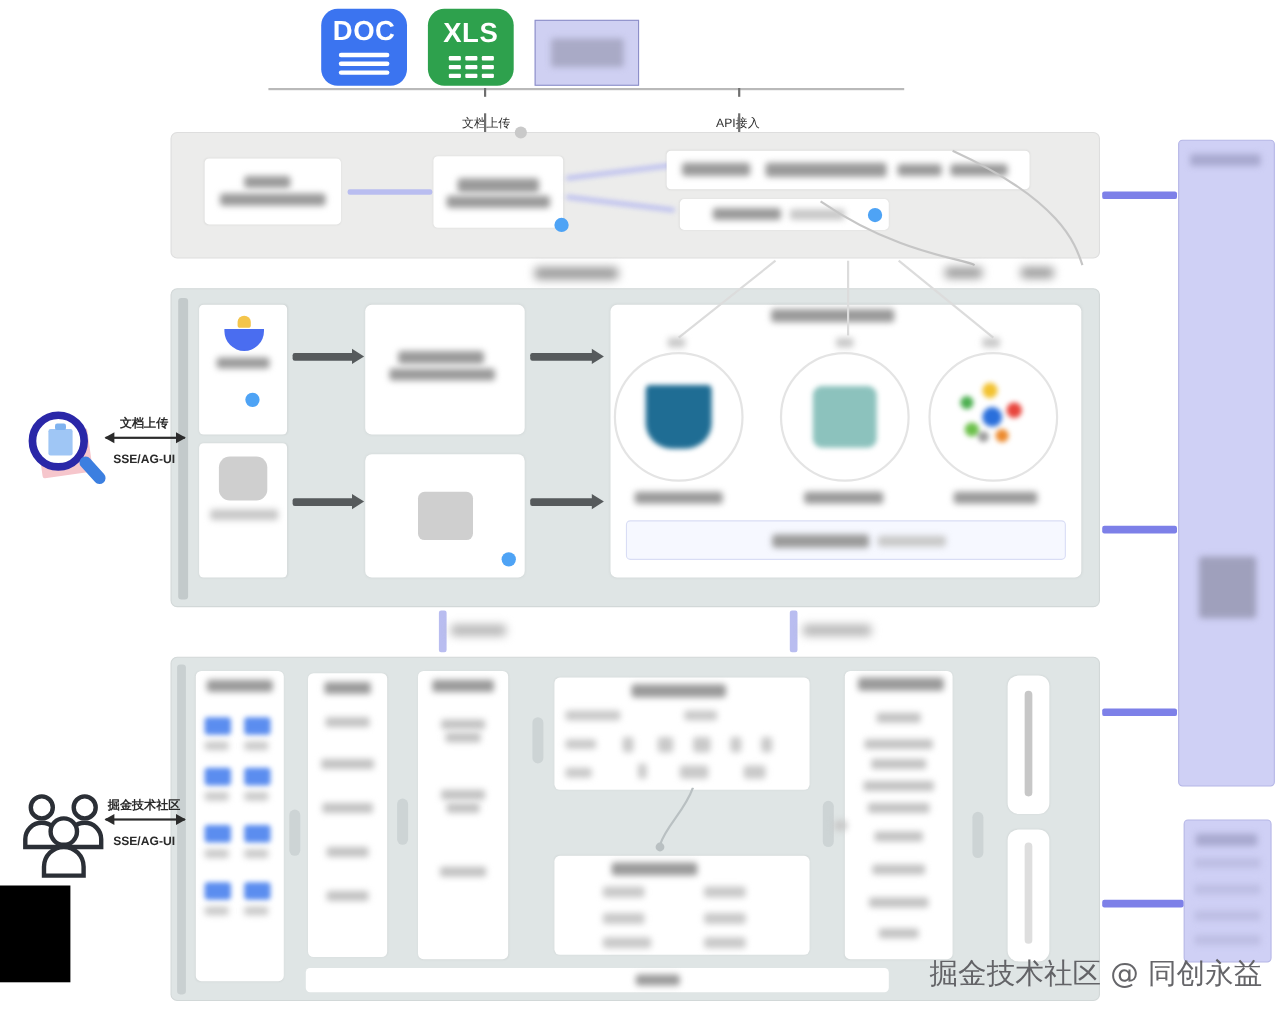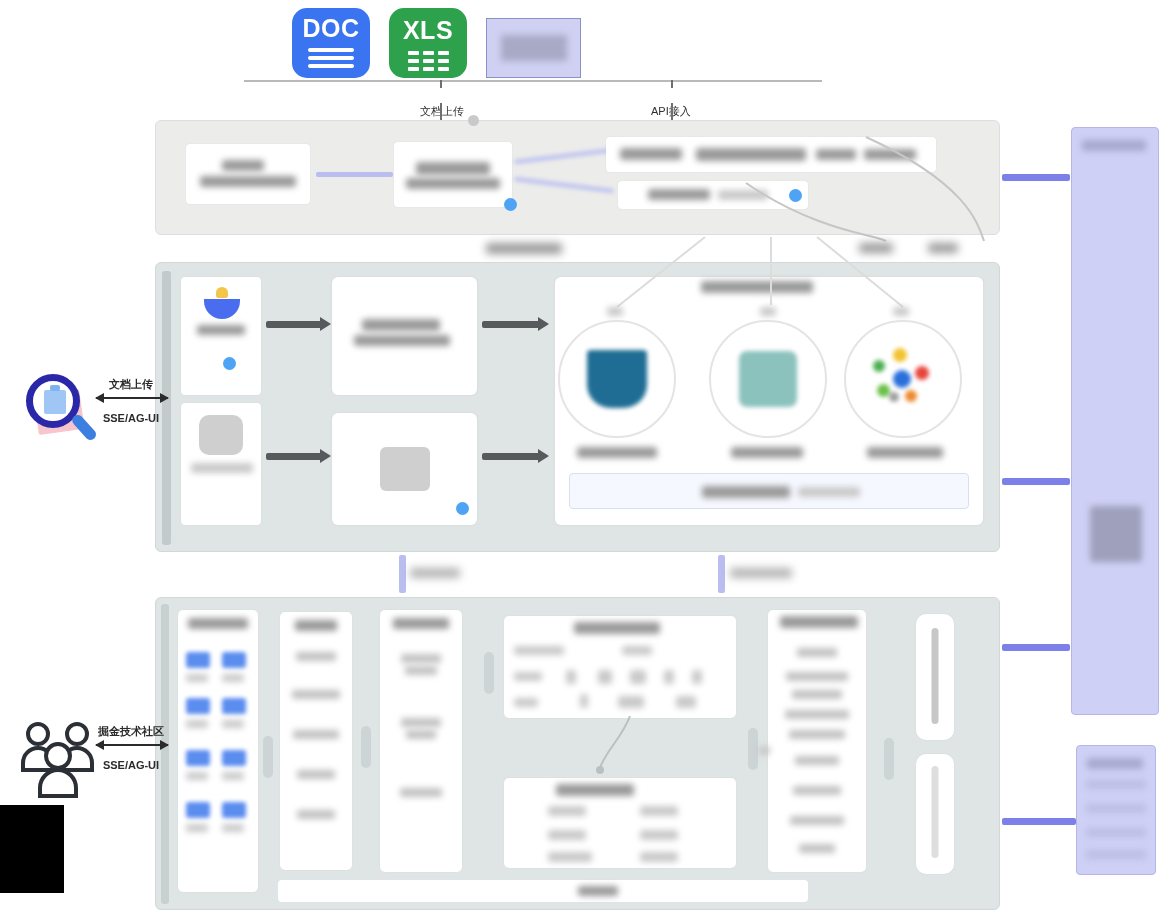--- a/index.html
+++ b/index.html
@@ -487,14 +487,15 @@
     </div>
     <div class="text-col">
       <div class="cn">掘金技术社区</div>
       <div class="en">SSE/AG-UI</div>
     </div>
     <div class="arrow"></div>
   </div>
 
   <div id="redact"></div>
 
+  <div id="watermark">掘金技术社区 @ 同创永益</div>
 
 </div>
 
 </body></html>

